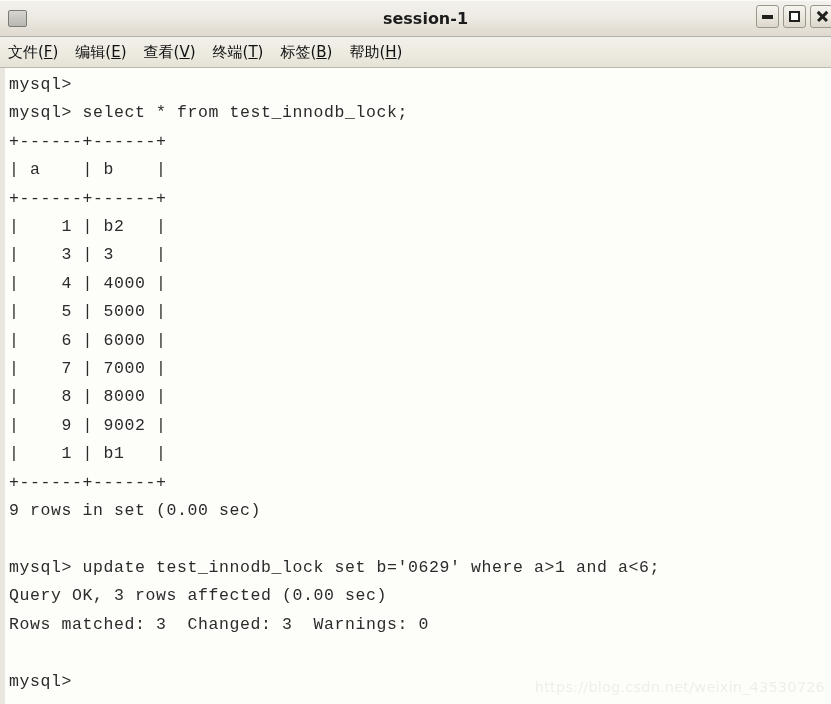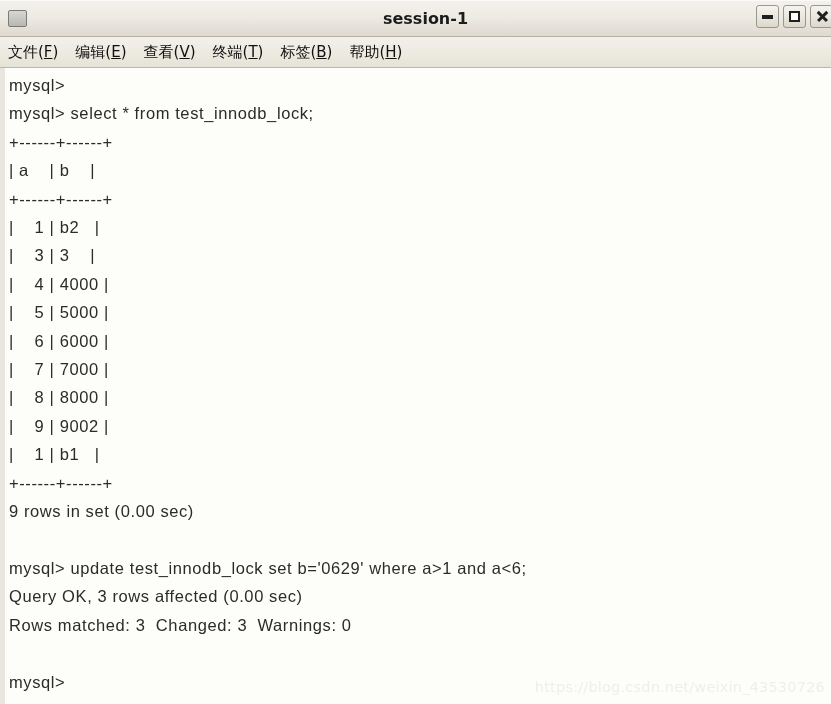--- a/index.html
+++ b/index.html
@@ -149,21 +149,21 @@
     background: #fdfdfa;
     border-left: 5px solid #e8e6df;
     overflow: hidden;
     box-sizing: border-box;
   }
   #term-text {
     position: absolute;
     left: 4px;
     top: 3px;
     margin: 0;
-    font-family: Liberation Sans, sans-serif;
+    font-family: Liberation Mono, monospace;
     font-size: 16.5px;
     line-height: 28.4px;
     color: #2b2b2b;
     white-space: pre;
     letter-spacing: 0.6px;
   }
   #watermark {
     position: absolute;
     right: 6px;
     bottom: 9px;

